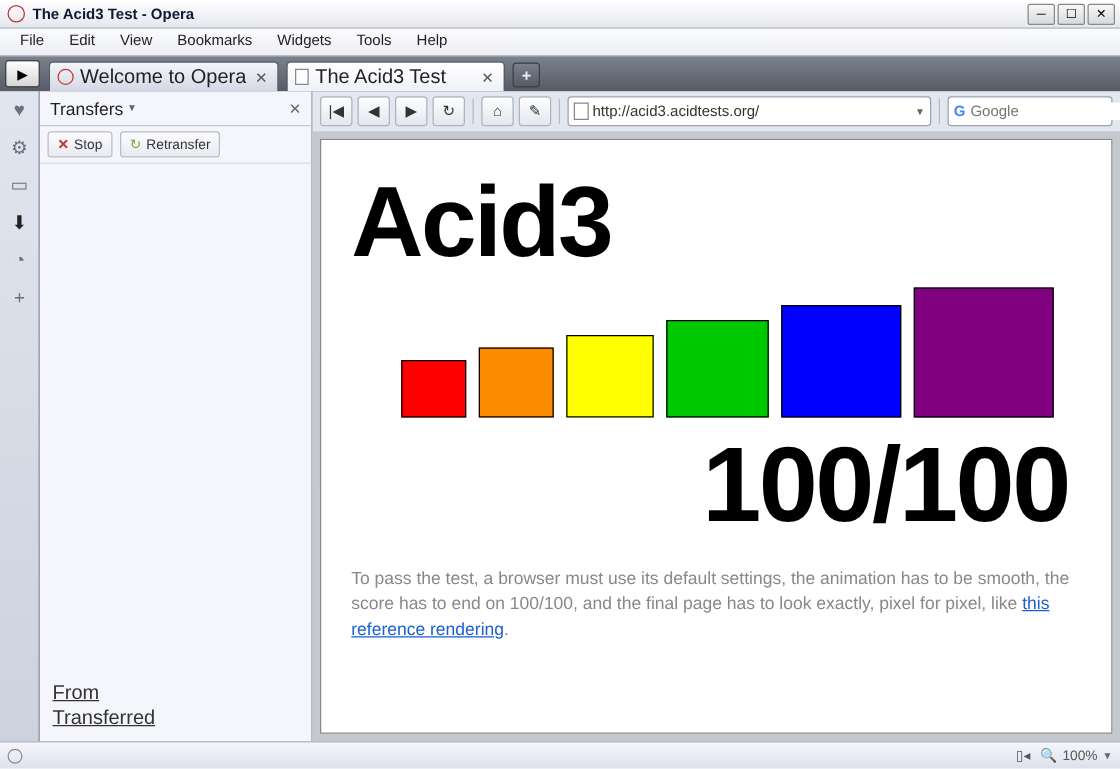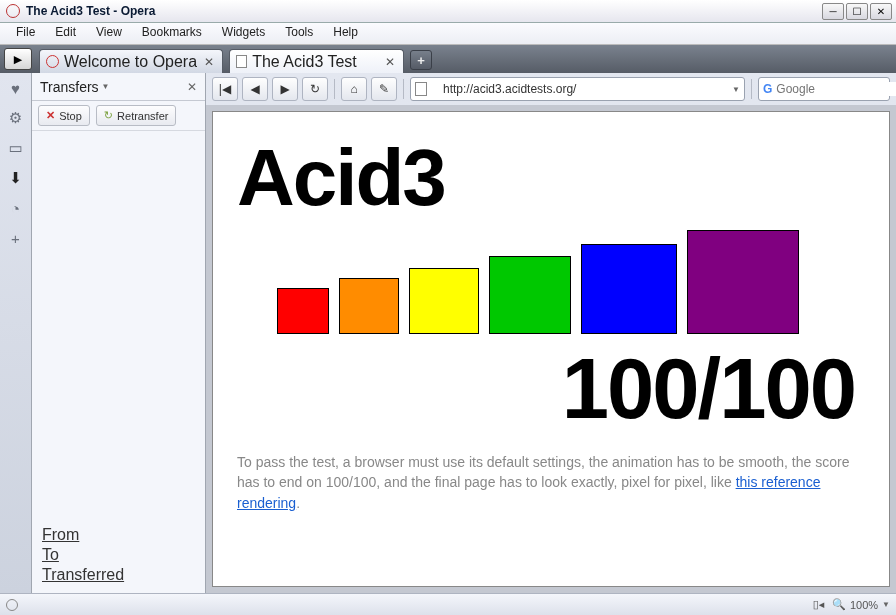--- a/index.html
+++ b/index.html
@@ -30,39 +30,39 @@
 
   
   .main { flex: 1; display: flex; background: linear-gradient(#4b5360,#555c68); min-height: 0; }
 
   
   .leftstack { width: 32px; background: linear-gradient(#e1e5ef,#ccd2de); display: flex; flex-direction: column; align-items: center; padding-top: 4px; gap: 8px; border-right: 1px solid #a0a6b0; }
   .ls-icon { width: 22px; height: 22px; display: flex; align-items: center; justify-content: center; color: #6a707c; font-size: 15px; }
   .ls-icon.active { color: #222; }
 
   
-  .panel { width: 174px; background: #f4f6fb; display: flex; flex-direction: column; border-right: 1px solid #a0a6b0; }
+  .panel { width: 218px; background: #f4f6fb; display: flex; flex-direction: column; border-right: 1px solid #a0a6b0; }
   .panel-header { height: 28px; display: flex; align-items: center; padding: 0 8px; border-bottom: 1px solid #c5c9d2; }
   .panel-title { flex: 1; font-size: 14px; color: #222; display: flex; align-items: center; gap: 3px; }
   .panel-close { color: #666; font-size: 12px; }
   .panel-toolbar { height: 30px; display: flex; align-items: center; padding: 0 6px; gap: 6px; border-bottom: 1px solid #d6d9e0; }
   .p-btn { background: linear-gradient(#fdfdfe,#e8eaf0); border: 1px solid #b8bcc5; border-radius: 3px; padding: 3px 7px; font-size: 11px; color: #333; display: flex; align-items: center; gap: 4px; }
   .p-btn .x { color: #c33; font-weight: bold; }
   .p-btn .re { color: #7aa03c; }
   .panel-quick { padding: 6px; }
   .panel-quick input { width: 100%; height: 22px; border: 1px solid #bfc3cc; border-radius: 3px; padding: 0 6px; font-size: 11px; color: #999; background: #fff; }
   .panel-spacer { flex: 1; }
   .panel-stats { padding: 4px 10px 8px; font-size: 16px; color: #333; line-height: 20px; text-decoration: underline; }
 
   
   .content-col { flex: 1; display: flex; flex-direction: column; background: linear-gradient(#e3e7f0,#d2d7e2); min-width: 0; }
   .nav-toolbar { height: 32px; display: flex; align-items: center; padding: 0 6px; gap: 4px; }
   .nav-btn { width: 26px; height: 24px; background: linear-gradient(#fefefe,#e4e7ee); border: 1px solid #aeb4c1; border-radius: 3px; display: flex; align-items: center; justify-content: center; font-size: 12px; color: #333; }
   .nav-sep { width: 1px; height: 20px; background: #b5bac5; margin: 0 2px; }
-  .addr-wrap { flex: 1; display: flex; align-items: center; height: 24px; background: #fff; border: 1px solid #9aa2b0; border-radius: 3px; padding: 0 4px; gap: 16px; }
+  .addr-wrap { flex: 1; display: flex; align-items: center; height: 24px; background: #fff; border: 1px solid #9aa2b0; border-radius: 3px; padding: 0 4px; gap: 3px; }
   .addr-wrap input { flex: 1; border: none; outline: none; font-size: 12px; color: #333; }
   .search-wrap { width: 132px; display: flex; align-items: center; height: 24px; background: #fff; border: 1px solid #9aa2b0; border-radius: 3px; padding: 0 4px; gap: 4px; }
   .search-wrap input { flex: 1; border: none; outline: none; font-size: 12px; color: #999; }
   .g-icon { font-weight: bold; font-size: 12px; }
   .g-icon .b { color: #4285f4; }
   .chev { font-size: 8px; color: #666; }
 
   .page-area { flex: 1; background: #c4c8d1; padding: 6px; min-height: 0; }
   .page { width: 100%; height: 100%; background: #ffffff; border: 1px solid #888; padding: 20px 24px; overflow: hidden; }
 
@@ -141,21 +141,20 @@
           <span>Stop</span>
         </div>
       <div class="p-btn">
           <span class="re">↻</span>
           <span>Retransfer</span>
         </div>
     </div>
     <div class="panel-spacer"></div>
     <div class="panel-stats">
       <div>From</div>
-      <div>To</div>
       <div>Transferred</div>
     </div>
   </div>
 
   <div class="content-col">
     <div class="nav-toolbar">
       <div class="nav-btn">|◀</div>
       <div class="nav-btn">◀</div>
       <div class="nav-btn">▶</div>
       <div class="nav-btn">↻</div>

